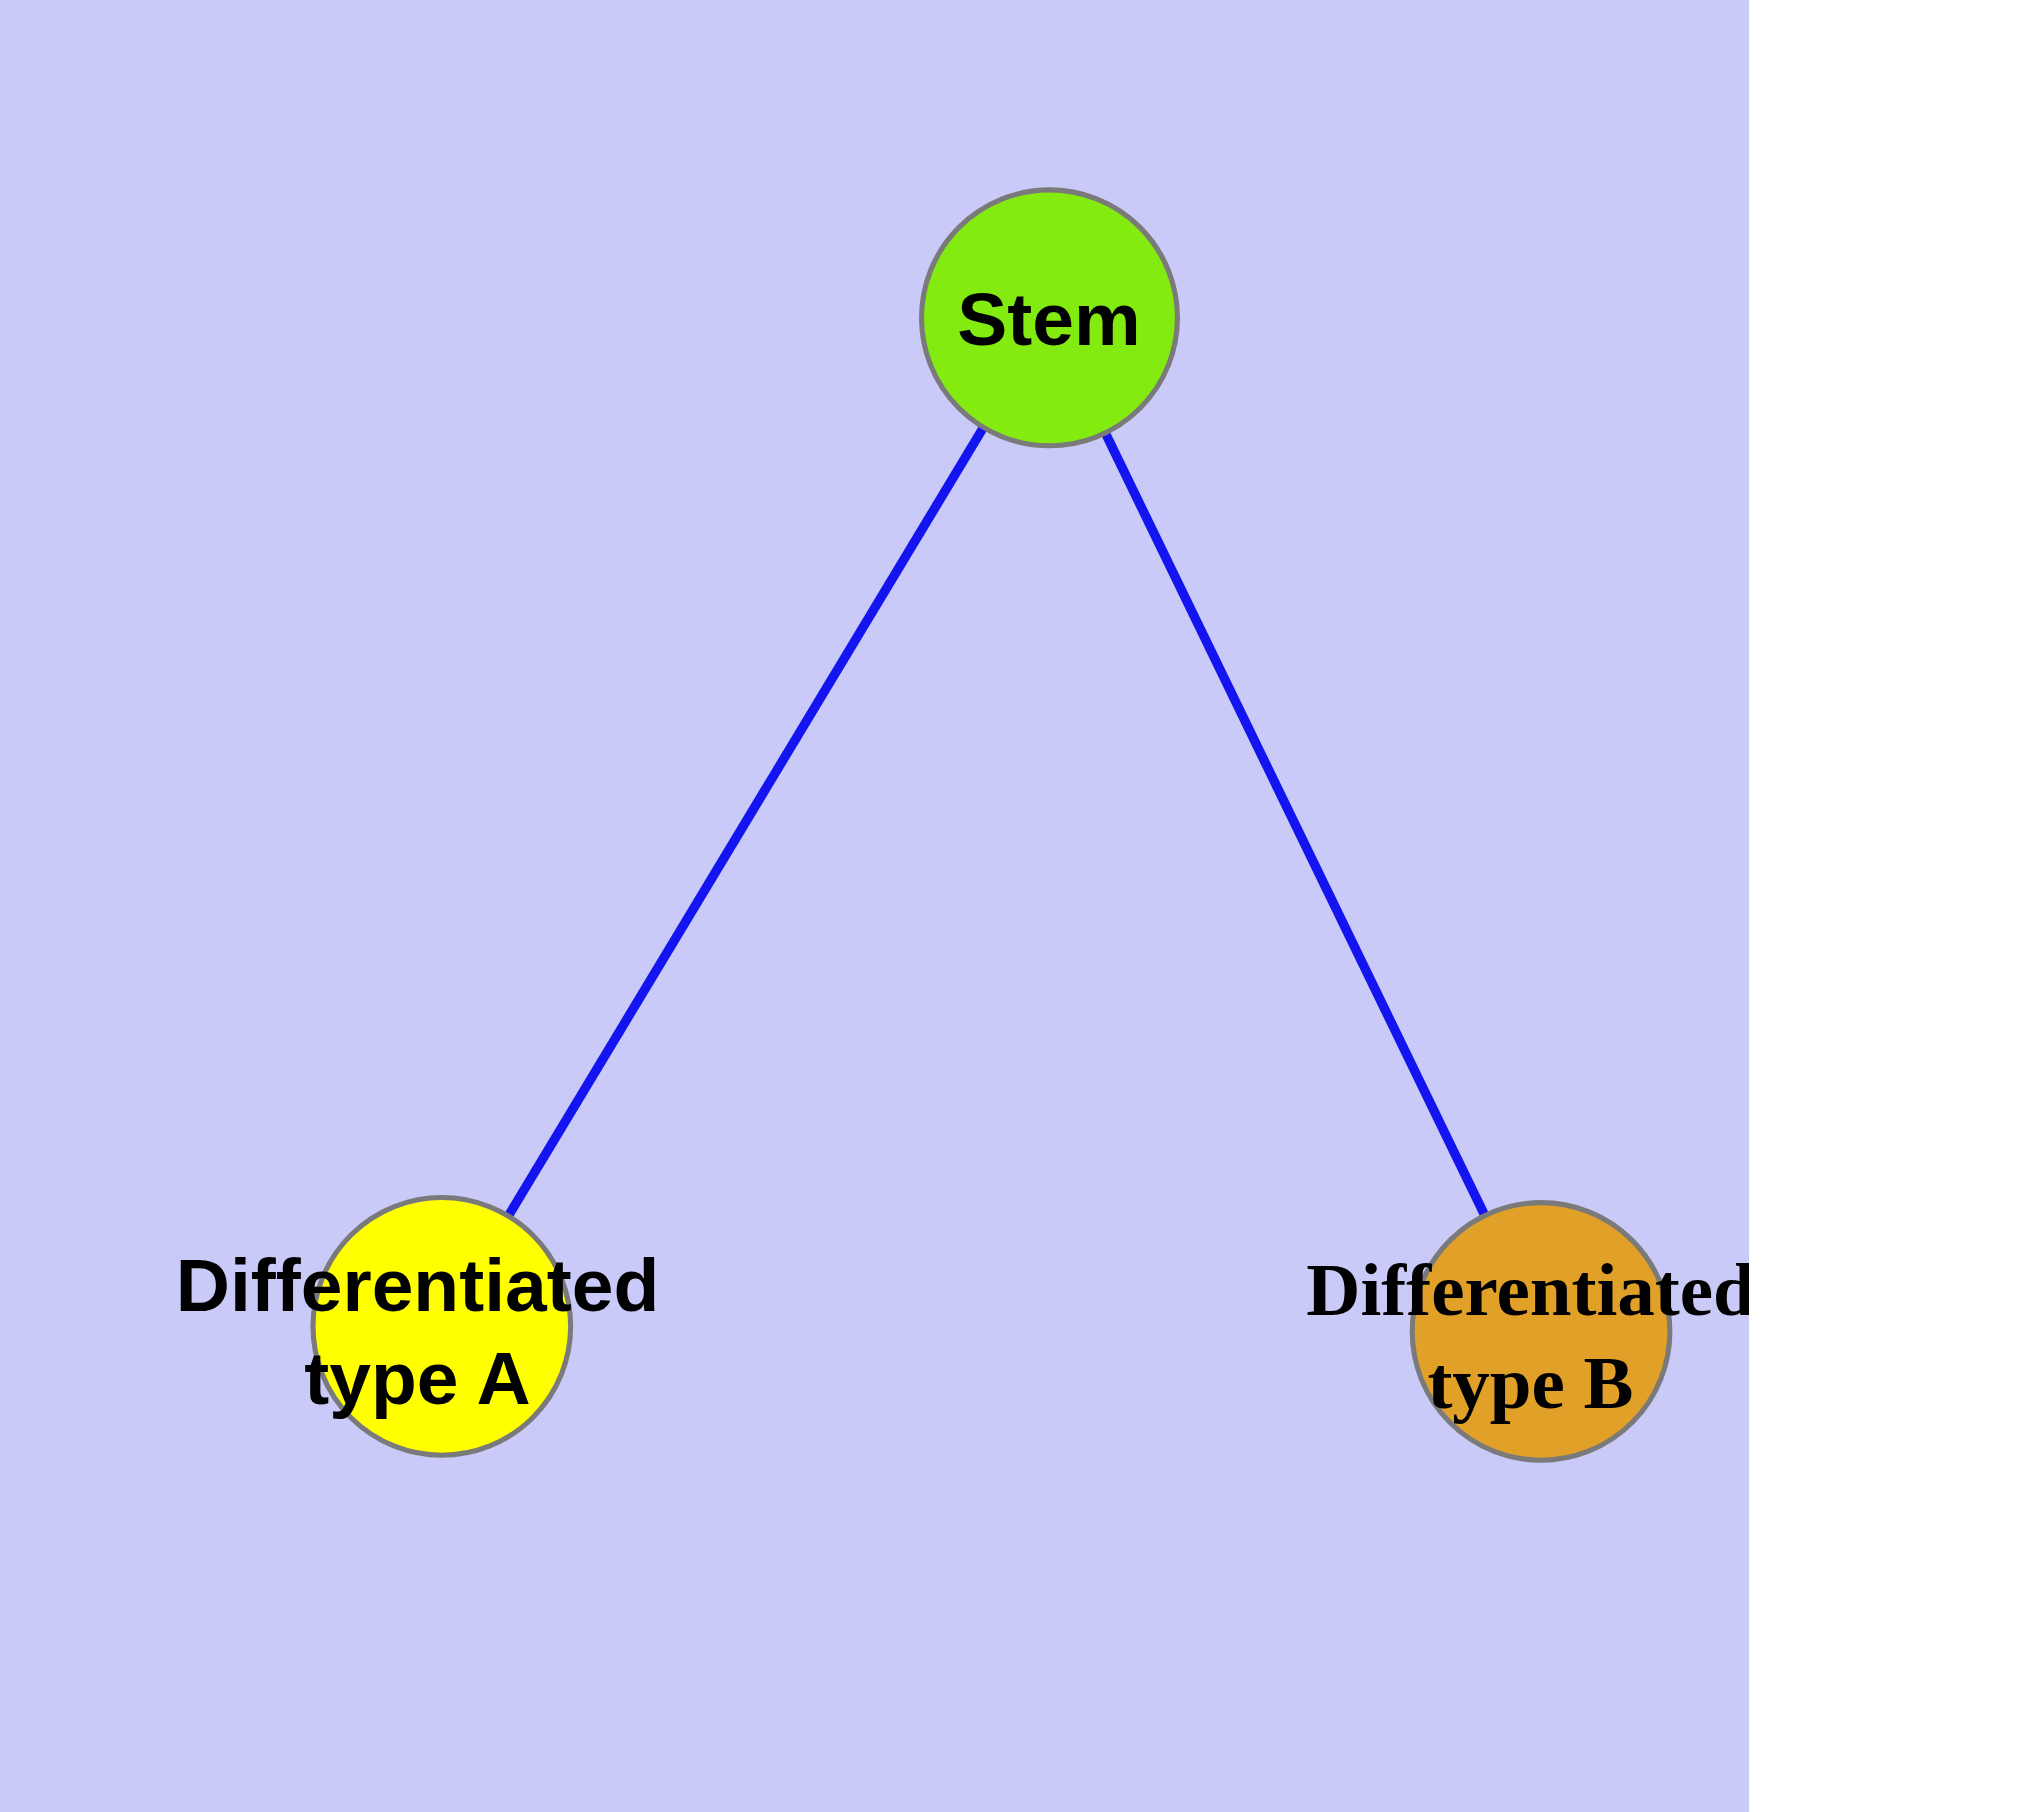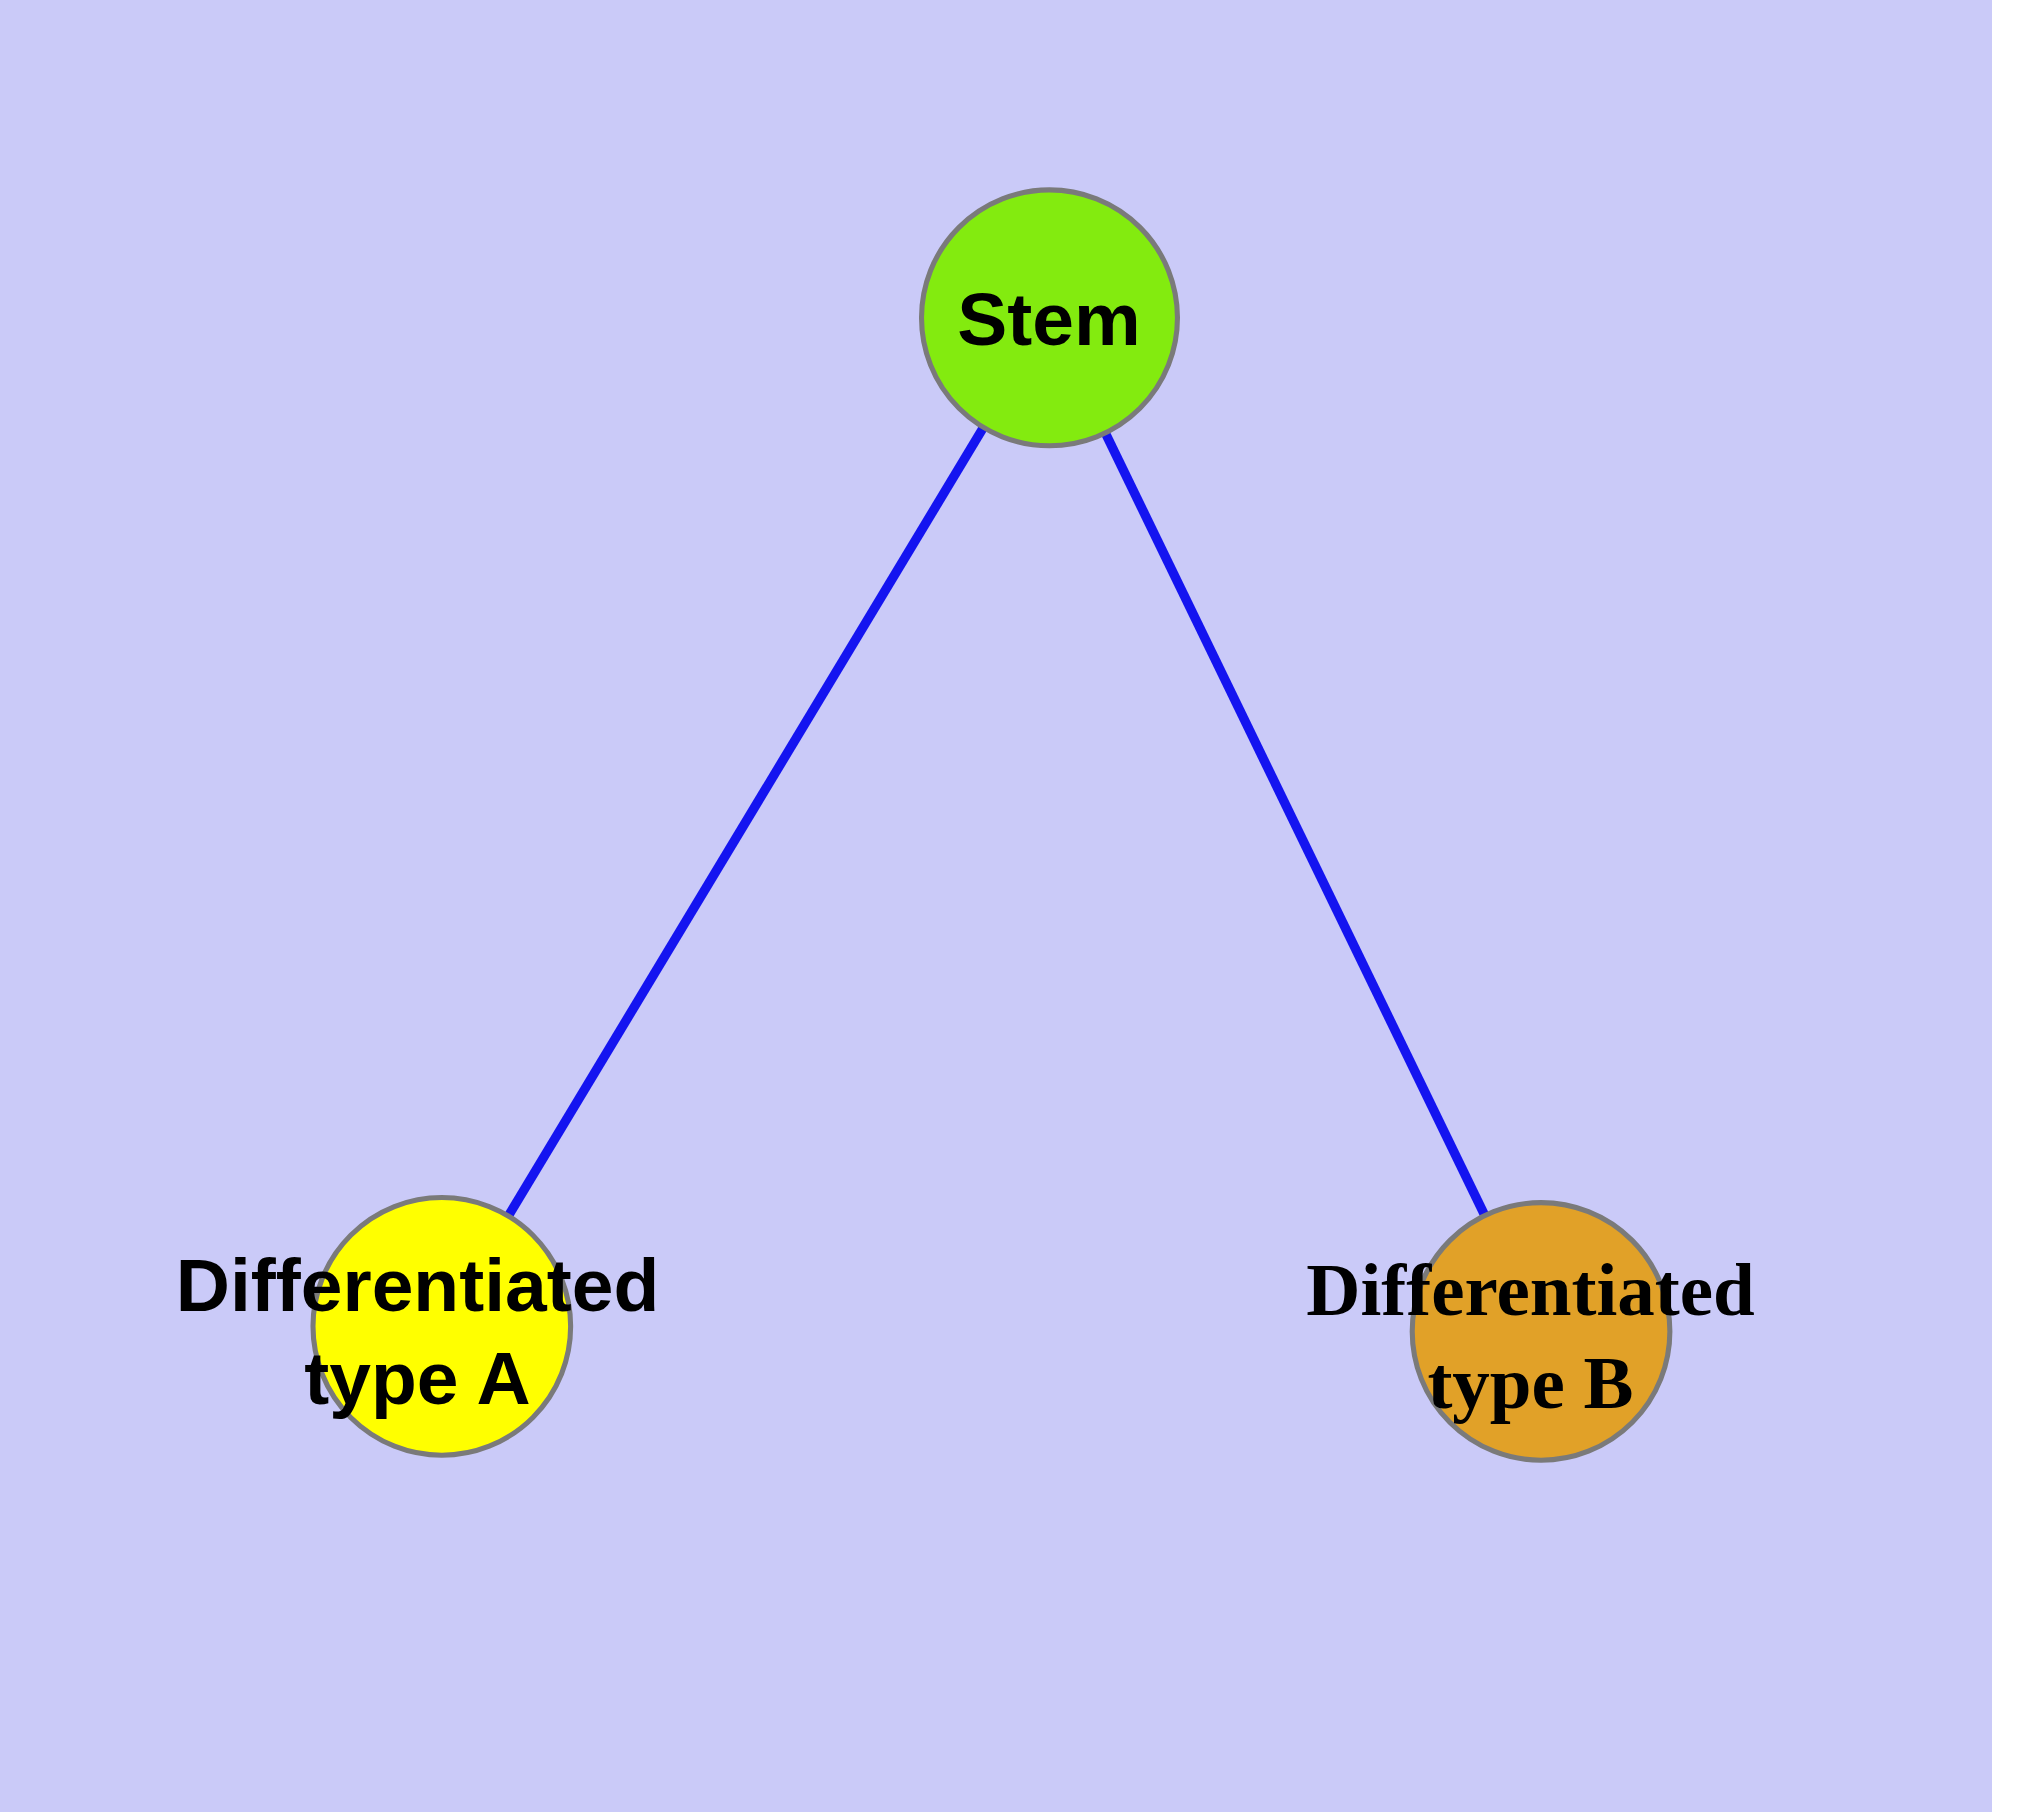--- a/index.html
+++ b/index.html
@@ -1,18 +1,18 @@
 <!DOCTYPE html>
 <html style="font-size:13.6px"><head>
 <meta charset="utf-8">
 <style>
   html, body { margin: 0; padding: 0; }
   .canvas {
     position: relative;
-    width: 1992px;
+    width: 1749px;
     height: 1812px;
     overflow: hidden;
     background: #CACAF8;
   }
   .graph-svg {
     position: absolute;
     left: 0;
     top: 0;
     display: block;
   }

